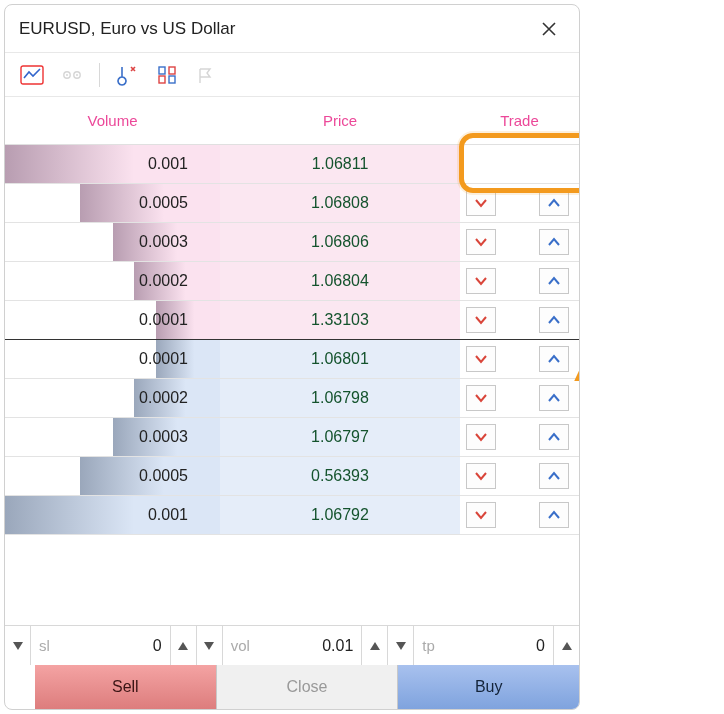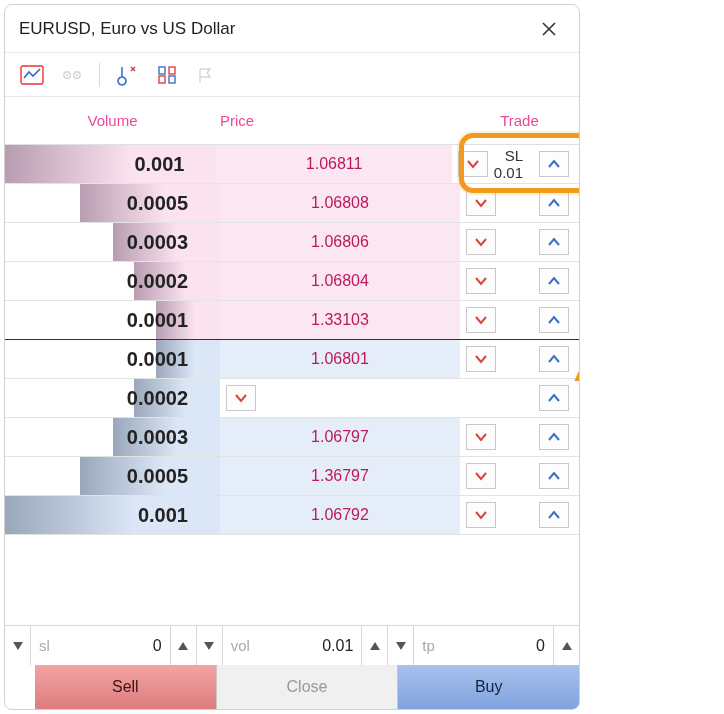--- a/index.html
+++ b/index.html
@@ -62,59 +62,58 @@
   
   .headers {
     display: flex;
     height: 48px;
     align-items: center;
     font-size: 15px;
     color: #ec4899;
     border-bottom: 1px solid #e0e0e0;
   }
   .headers .col-vol { width: 215px; text-align: center; }
-  .headers .col-price { width: 240px; text-align: left; }
+  .headers .col-price { width: 240px; text-align: center; }
   .headers .col-trade { flex: 1; text-align: center; }
 
   
   .rows { position: relative; }
   .row {
     height: 39px;
     display: flex;
     align-items: stretch;
     border-bottom: 1px solid #e3e3e3;
     position: relative;
   }
   .row.mid-top { border-bottom: 1px solid #333; }
   .vol-cell {
     width: 215px;
     position: relative;
     display: flex;
     align-items: center;
     justify-content: flex-end;
     padding-right: 32px;
-    font-size: 20px;
+    font-size: 16px;
     color: #222;
-    font-weight: bold;
   }
   .vol-bar {
     position: absolute;
     right: 0; top: 0; bottom: 0;
     z-index: 0;
   }
   .vol-bar.ask { background: linear-gradient(to right, #b89db1 0%, #fbe2ef 60%, #fbe2ef 100%); }
   .vol-bar.bid { background: linear-gradient(to right, #9aa7bb 0%, #dbe6f6 60%, #dbe6f6 100%); }
   .vol-text { position: relative; z-index: 1; }
   .price-cell {
     width: 240px;
     display: flex;
     align-items: center;
     justify-content: center;
     font-size: 16px;
-    color: #be185d;
+    color: #14532d;
   }
   .price-cell.ask { background: #fbe7f1; }
   .price-cell.bid { background: #e5edf9; }
   .trade-cell {
     flex: 1;
     display: flex;
     align-items: center;
     justify-content: space-between;
     padding: 0 10px 0 6px;
     gap: 6px;
@@ -267,33 +266,20 @@
         </marker>
       </defs>
       <path d="M55 6 C 110 40, 118 120, 48 176" fill="none" stroke="#f39a1e" stroke-width="5" marker-end="url(#ah)"></path>
     </svg>
   <div class="row">
         <div class="vol-cell">
           <div class="vol-bar ask" style="width: 100%;"></div>
           <span class="vol-text">0.001</span>
         </div>
         <div class="price-cell ask">1.06811</div>
-        <div class="trade-cell">
-          <div class="chev-btn">
-            <svg width="14" height="10" viewBox="0 0 14 10">
-              <path d="M2 2 L7 8 L12 2" fill="none" stroke="#d9453a" stroke-width="2"></path>
-            </svg>
-          </div>
-          <span class="sl-text">SL 0.01</span>
-          <div class="chev-btn">
-            <svg width="14" height="10" viewBox="0 0 14 10">
-              <path d="M2 8 L7 2 L12 8" fill="none" stroke="#3a6fc9" stroke-width="2"></path>
-            </svg>
-          </div>
-        </div>
       </div>
       <div class="row">
         <div class="vol-cell">
           <div class="vol-bar ask" style="width: 65%;"></div>
           <span class="vol-text">0.0005</span>
         </div>
         <div class="price-cell ask">1.06808</div>
         <div class="trade-cell">
           <div class="chev-btn">
             <svg width="14" height="10" viewBox="0 0 14 10">
@@ -386,20 +372,21 @@
               <path d="M2 8 L7 2 L12 8" fill="none" stroke="#3a6fc9" stroke-width="2"></path>
             </svg>
           </div>
         </div>
       </div>
       <div class="row">
         <div class="vol-cell">
           <div class="vol-bar bid" style="width: 40%;"></div>
           <span class="vol-text">0.0002</span>
         </div>
+        <div class="price-cell bid">1.06798</div>
         <div class="trade-cell">
           <div class="chev-btn">
             <svg width="14" height="10" viewBox="0 0 14 10">
               <path d="M2 2 L7 8 L12 2" fill="none" stroke="#d9453a" stroke-width="2"></path>
             </svg>
           </div>
           <span style="flex: 1 1 0%;"></span>
           <div class="chev-btn">
             <svg width="14" height="10" viewBox="0 0 14 10">
               <path d="M2 8 L7 2 L12 8" fill="none" stroke="#3a6fc9" stroke-width="2"></path>
@@ -425,21 +412,21 @@
               <path d="M2 8 L7 2 L12 8" fill="none" stroke="#3a6fc9" stroke-width="2"></path>
             </svg>
           </div>
         </div>
       </div>
       <div class="row">
         <div class="vol-cell">
           <div class="vol-bar bid" style="width: 65%;"></div>
           <span class="vol-text">0.0005</span>
         </div>
-        <div class="price-cell bid">1.36797</div>
+        <div class="price-cell bid">0.56393</div>
         <div class="trade-cell">
           <div class="chev-btn">
             <svg width="14" height="10" viewBox="0 0 14 10">
               <path d="M2 2 L7 8 L12 2" fill="none" stroke="#d9453a" stroke-width="2"></path>
             </svg>
           </div>
           <span style="flex: 1 1 0%;"></span>
           <div class="chev-btn">
             <svg width="14" height="10" viewBox="0 0 14 10">
               <path d="M2 8 L7 2 L12 8" fill="none" stroke="#3a6fc9" stroke-width="2"></path>

